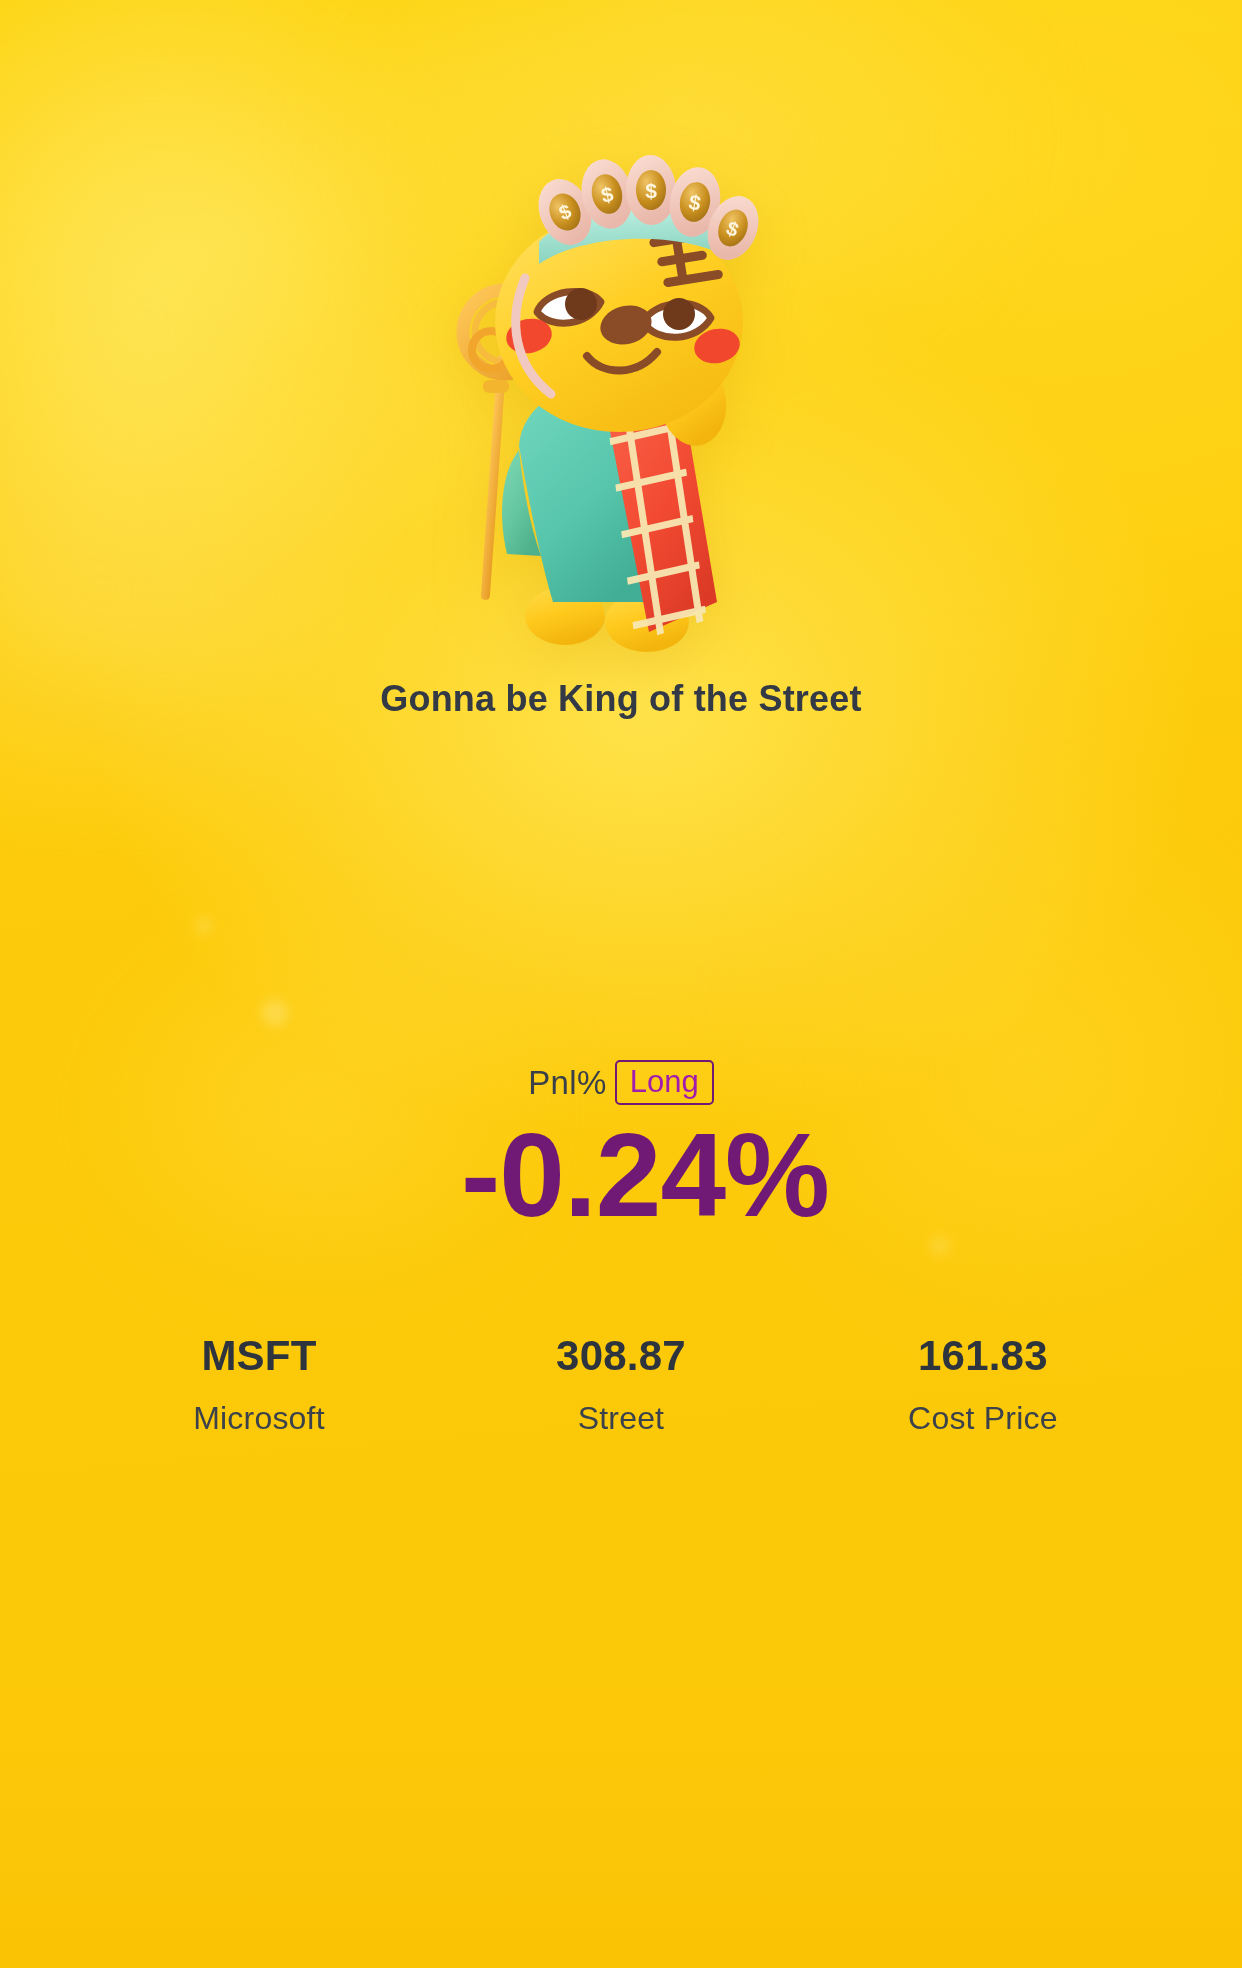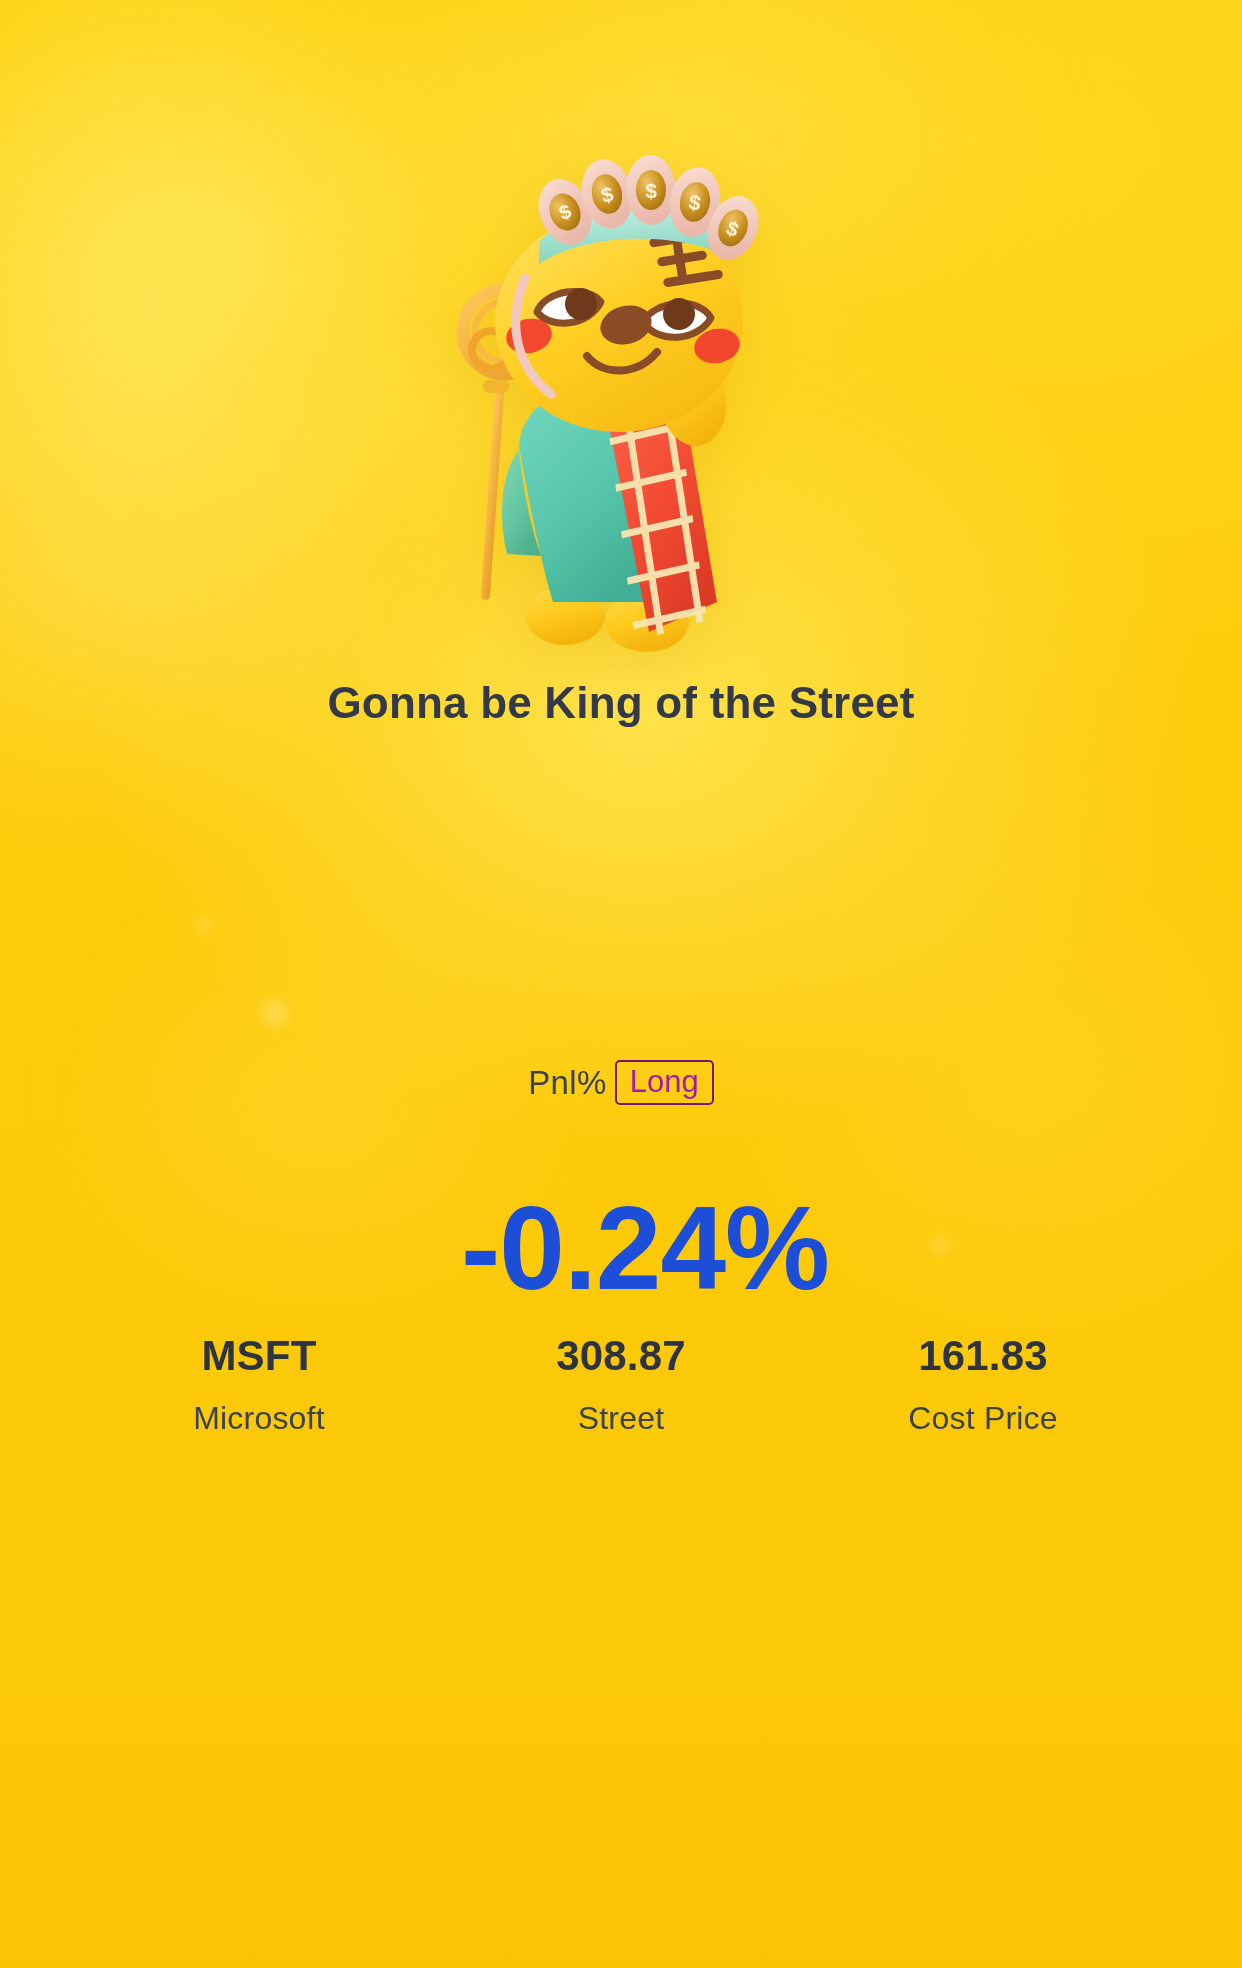--- a/index.html
+++ b/index.html
@@ -51,21 +51,21 @@
     position:absolute; left:0; right:0; top:150px;
     height:520px; display:flex; justify-content:center;
   }
   .mascot{ position:relative; width:420px; height:520px; }
   .mascot svg{ width:100%; height:100%; display:block; filter:drop-shadow(0 14px 26px rgba(200,140,0,.22)); }
 
   
   .headline{
     position:absolute; left:0; right:0; top:678px;
     text-align:center;
-    font-size:44px; font-weight:700; letter-spacing:.2px;
+    font-size:36px; font-weight:700; letter-spacing:.2px;
     color:#333A45;
     font-family:"Liberation Sans", sans-serif;
     font-stretch:condensed;
   }
 
   
   .pnl-row{
     position:absolute; left:0; right:0; top:1060px;
     display:flex; align-items:center; justify-content:center; gap:8px;
   }
@@ -73,32 +73,32 @@
     font-size:33px; color:#3A4049; font-weight:400; letter-spacing:.4px;
   }
   .pnl-badge{
     font-size:31px; color:#a21caf; font-weight:400;
     border:2px solid #701a75; border-radius:5px;
     padding:3px 13px 5px 13px; line-height:1.08;
   }
 
   
   .pnl-value{
-    position:absolute; left:0; right:0; top:1175px;
+    position:absolute; left:0; right:0; top:1102px;
     text-align:center;
     font-size:118px; font-weight:700; letter-spacing:-1px;
-    color:#1d4ed8; line-height:1.25;
+    color:#701a75; line-height:1.25;
     font-family:"Liberation Sans", sans-serif;
     padding-left:48px;
   }
 
   
   .stats{
     position:absolute; left:78px; right:78px; top:1330px;
-    display:flex; justify-content:space-between;
+    display:flex; 
   }
   .stat{ width:33.33%; text-align:center; }
   .stat-value{
     font-size:42px; font-weight:700; color:#2E343D; line-height:1.22;
     letter-spacing:.2px;
   }
   .stat-label{
     font-size:32px; font-weight:400; color:#3C424B; line-height:1.5;
     margin-top:13px; letter-spacing:.2px;
   }

